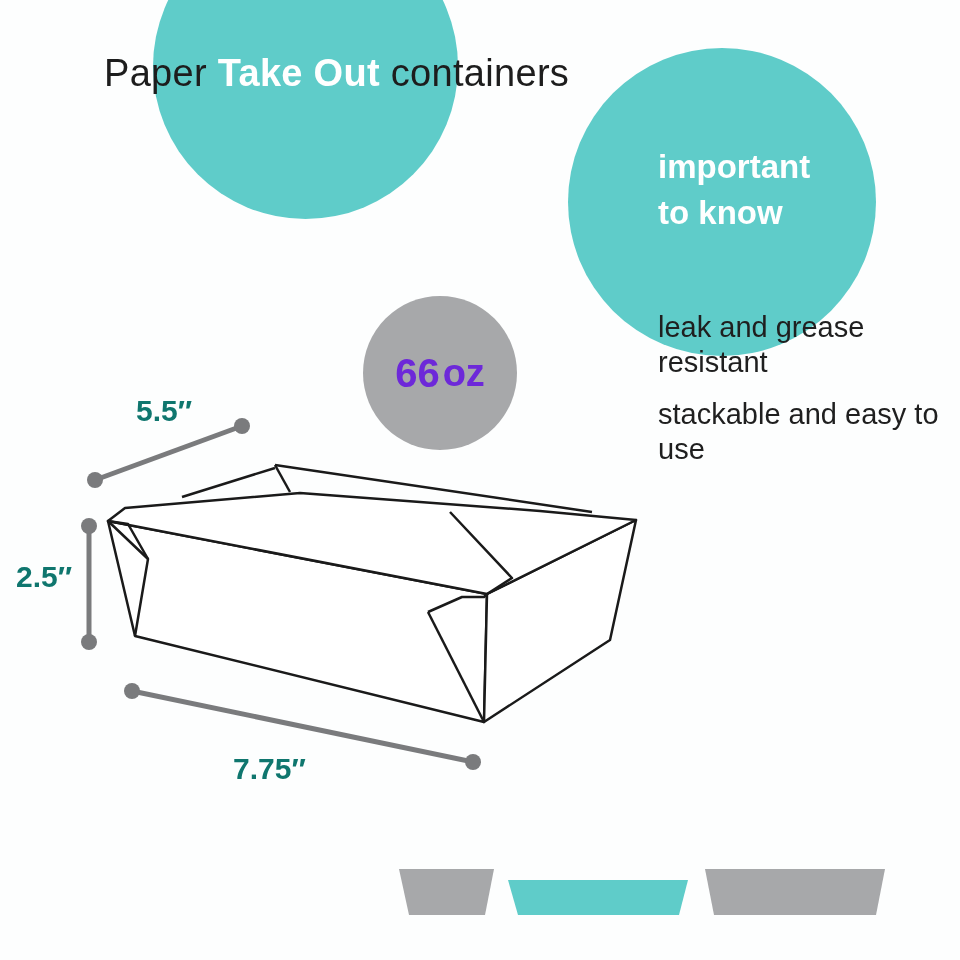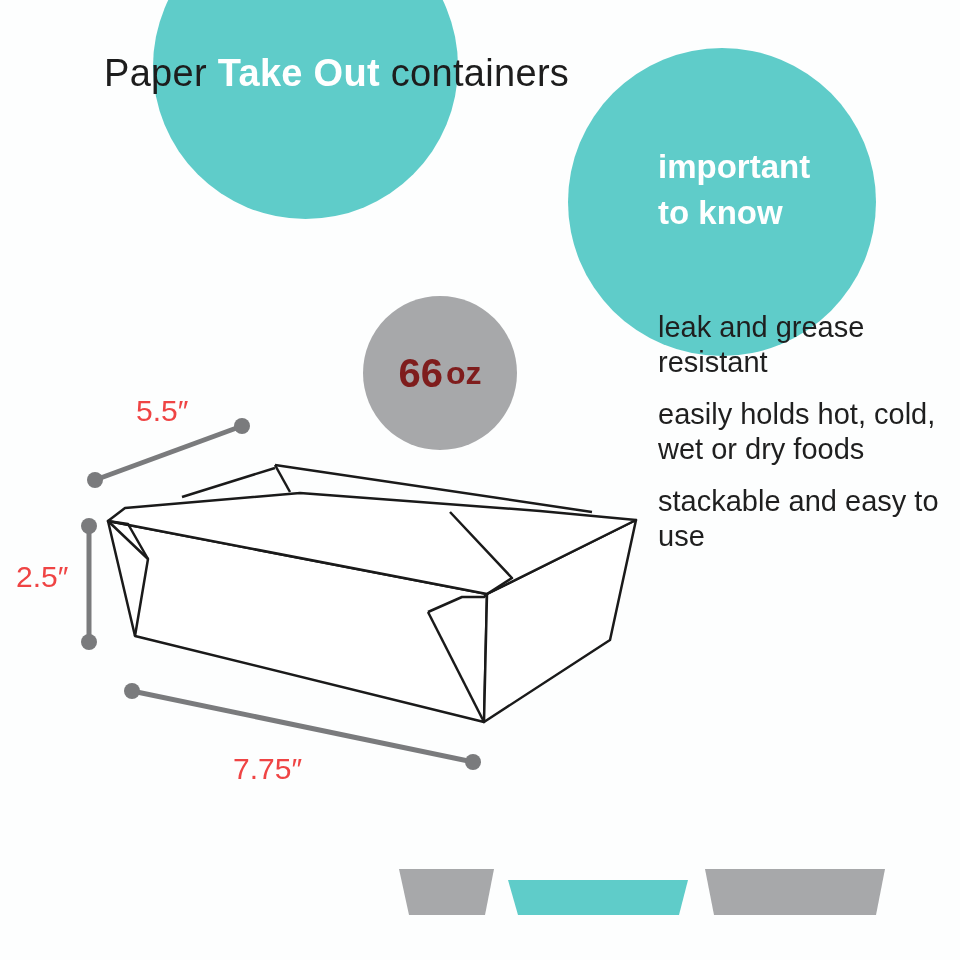--- a/index.html
+++ b/index.html
@@ -6,23 +6,23 @@
   body { width:960px; height:960px; background:#fdfefe; position:relative; overflow:hidden;
          font-family:"Liberation Sans", "DejaVu Sans", sans-serif; }
   .abs { position:absolute; }
   .circle { position:absolute; border-radius:50%; }
   .teal { background:#5fccc9; }
   .gray { background:#a7a8aa; }
   #title { left:104px; top:52px; font-size:38px; color:#1d1d1d; font-weight:300; letter-spacing:0.3px; white-space:nowrap; }
   #title .hl { color:#ffffff; font-weight:bold; }
   #important { left:658px; top:144px; color:#fff; font-size:33px; font-weight:bold; line-height:46px; }
   #oz { left:363px; top:296px; width:154px; height:154px; display:flex; align-items:center; justify-content:center;
-        color:#7f1d1d; font-weight:bold; font-size:40px; }
-  #oz .unit { font-size:32px; margin-left:3px; }
-  .dim { color:#ef4444; font-size:30px; font-weight:400; }
+        color:#6d28d9; font-weight:bold; font-size:40px; }
+  #oz .unit { font-size:38px; margin-left:3px; }
+  .dim { color:#0f766e; font-size:30px; font-weight:700; }
   #features { left:658px; top:310px; width:290px; }
   .feat { font-size:29px; line-height:35px; color:#1f1f1f; margin-bottom:17px; }
   svg { position:absolute; left:0; top:0; }
 </style>
 </head>
 <body>
 
 <div class="circle teal" style="left:153px; top:-86px; width:305px; height:305px;"></div>
 <div class="circle teal" style="left:568px; top:48px; width:308px; height:308px;"></div>
 <div class="circle gray" style="left:363px; top:296px; width:154px; height:154px;"></div>
@@ -69,21 +69,20 @@
     <polyline points="450,512 512,578 487,594" fill="none"></polyline>
   </g>
 </svg>
 
 <div class="abs dim" style="left:136px; top:394px;">5.5″</div>
 <div class="abs dim" style="left:16px; top:560px;">2.5″</div>
 <div class="abs dim" style="left:233px; top:752px;">7.75″</div>
 
 <div id="features" class="abs">
   <div class="feat">leak and grease resistant</div>
-  <div class="feat">easily holds hot, cold, wet or dry foods</div>
   <div class="feat">stackable and easy to use</div>
 </div>
 
 <svg width="960" height="960" style="pointer-events:none;">
   <polygon points="399,869 494,869 485,915 409,915" fill="#a7a8aa" style="pointer-events:auto;"></polygon>
   <polygon points="508,880 688,880 679,915 518,915" fill="#5fccc9" style="pointer-events:auto;"></polygon>
   <polygon points="705,869 885,869 876,915 714,915" fill="#a7a8aa" style="pointer-events:auto;"></polygon>
 </svg>
 
 </body></html>

